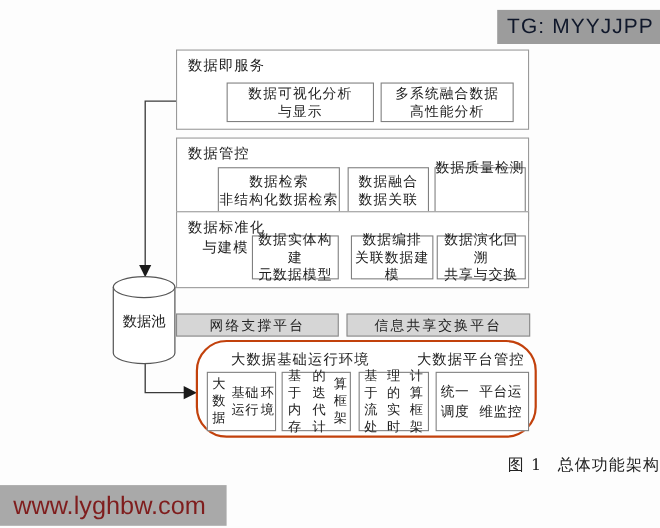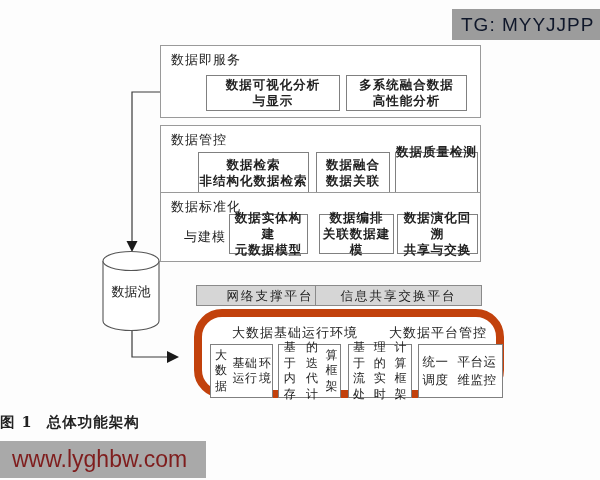--- a/index.html
+++ b/index.html
@@ -23,66 +23,66 @@
   
   .connectors{position:absolute;left:0;top:0;width:600px;height:480px;z-index:0;pointer-events:none;}
   
   .cyl-label{position:absolute;left:101px;top:283px;width:60px;text-align:center;font-size:13px;z-index:2;}
   
   .section{position:absolute;left:160px;width:321px;background:#fff;border:1px solid #9a9a9a;z-index:1;}
   .s1{top:45px;height:73px;}
   .s2{top:125px;height:76px;}
   .s3{top:192px;height:70px;}
   .sec-title{position:absolute;left:10px;top:5px;font-size:13px;letter-spacing:1px;}
-  .sec-title .t2{padding-left:13px;margin-top:12px;}
+  .sec-title .t2{padding-left:13px;}
   
   .box{
     position:absolute;border:1px solid #808080;background:#fff;
     display:flex;flex-direction:column;justify-content:center;align-items:center;
-    font-size:12.5px;line-height:16px;text-align:center;letter-spacing:1px;font-weight:bold;
+    font-size:12.5px;line-height:16px;text-align:center;letter-spacing:1px;
   }
   
   .b11{left:45px;top:29px;width:134px;height:36px;}
   .b12{left:185px;top:29px;width:121px;height:36px;}
   
   .b21{left:37px;top:26px;width:111px;height:42px;}
   .b22{left:155px;top:26px;width:74px;height:42px;}
   .b23{left:234px;top:26px;width:83px;height:47px;gap:32px;}
   
   .b31{left:68px;top:21px;width:79px;height:40px;}
   .b32{left:158px;top:21px;width:75px;height:40px;}
   .b33{left:236px;top:21px;width:81px;height:40px;text-align:center;}
   
   .bar{
     position:absolute;top:285px;height:21px;background:#d6d6d6;border:1px solid #8a8a8a;
     text-align:center;font-size:12.5px;line-height:19px;letter-spacing:2px;z-index:1;
   }
-  .bar1{left:160px;width:148px;margin-left:36px;}
+  .bar1{left:160px;width:148px;}
   .bar2{left:315px;width:167px;}
   
   .runtime{
-    position:absolute;left:194px;top:309px;width:310px;height:89px;
-    border:8px solid #c2410c;border-radius:28px;background:#fff;z-index:1;
+    position:absolute;left:178px;top:309px;width:310px;height:89px;
+    border:2px solid #c2410c;border-radius:28px;background:#fff;z-index:1;
   }
   .rt-title{position:absolute;top:7px;font-size:13px;letter-spacing:1px;white-space:nowrap;}
   .rt-title-left{left:30px;}
   .rt-title-right{right:9px;}
   .rt-box{
     position:absolute;top:27px;height:54px;border:1px solid #808080;background:#fff;
     display:flex;flex-direction:row;justify-content:center;align-items:center;
     font-size:12px;line-height:15.5px;text-align:center;letter-spacing:0.5px;
   }
   .c1{left:8px;width:63px;}
   .c2{left:76px;width:63px;}
   .c3{left:146px;width:64px;}
   .c4{left:216px;width:85px;font-size:12.5px;line-height:18px;}
   
   .caption{
-    position:absolute;left:0;top:413px;width:600px;text-align:left;
-    font-weight:bold;font-size:14.5px;letter-spacing:1px;
+    position:absolute;left:0;top:413px;width:600px;text-align:right;
+    font-weight:normal;font-size:14.5px;letter-spacing:1px;
   }
   .caption .fig-no{margin-right:14px;}
 </style>
 </head>
 <body>
 
 <div class="page">
 
   <div class="badge">TG: MYYJJPP</div>
 

